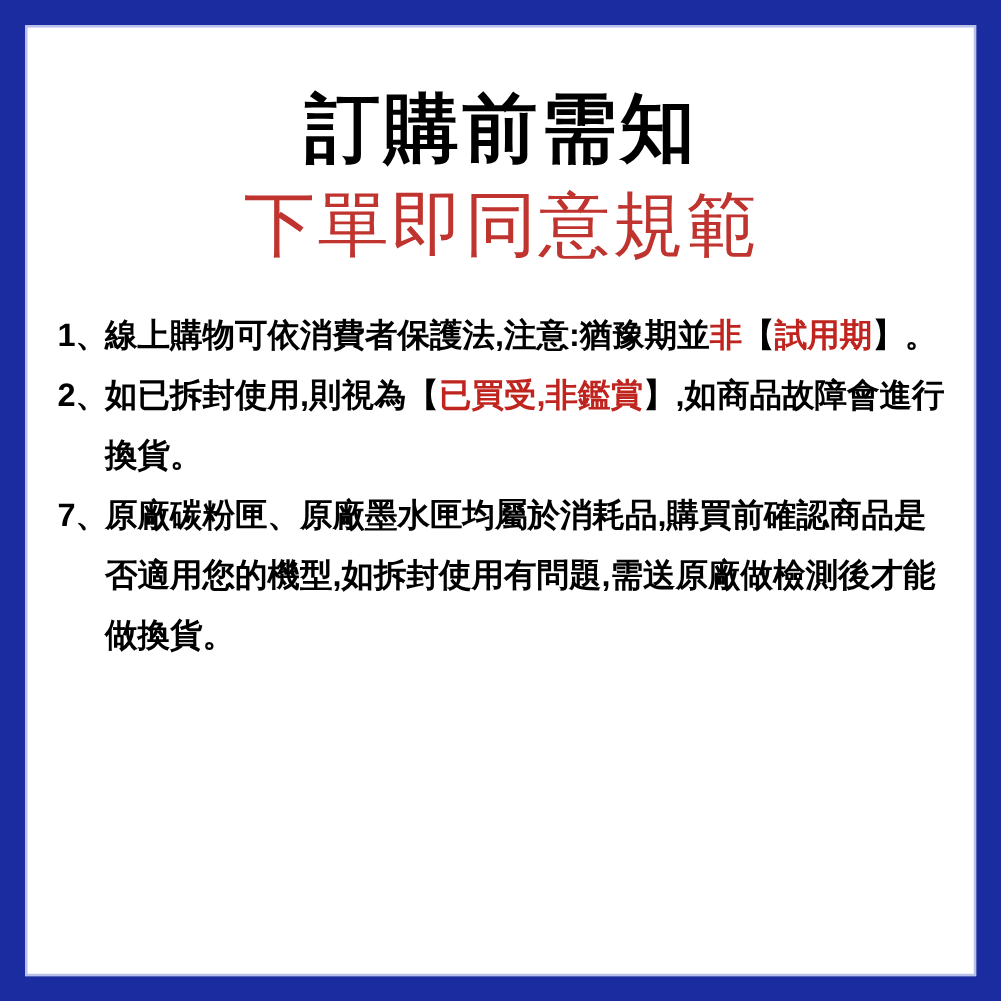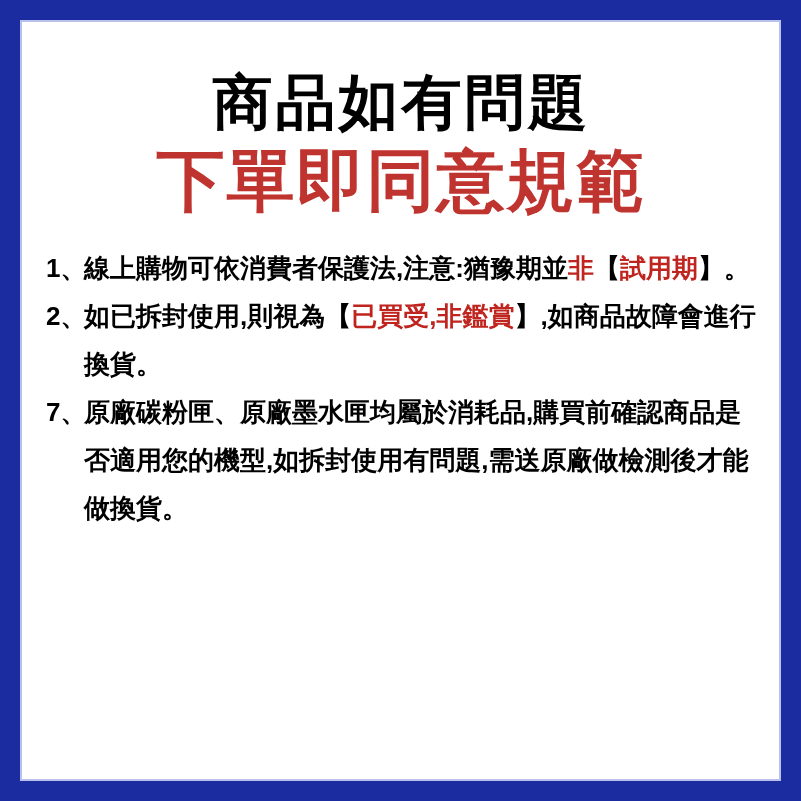--- a/index.html
+++ b/index.html
@@ -28,23 +28,23 @@
     text-align: center;
     font-size: 60px;
     line-height: 66px;
     font-weight: 900;
     color: #000000;
     letter-spacing: 3px;
   }
   .page-subtitle {
     margin: 15px 0 0 0;
     text-align: center;
-    font-size: 68px;
+    font-size: 57px;
     line-height: 58px;
-    font-weight: 700;
+    font-weight: 400;
     color: #C0342F;
     letter-spacing: 2px;
   }
   .notices {
     margin-top: 35px;
     font-size: 26px;
     line-height: 48px;
     font-weight: 700;
     color: #000000;
   }
@@ -59,21 +59,21 @@
   }
   .seg { color: #000000; }
   .seg.red { color: #BF241E; }
 </style>
 </head>
 <body>
 
 <div class="frame">
   <div class="content">
 
-    <h1 class="page-title">商品如有問題</h1>
+    <h1 class="page-title">訂購前需知</h1>
     <h2 class="page-subtitle">下單即同意規範</h2>
 
     <div class="notices">
 
       <div class="notice"><span class="num">1、</span><span class="seg">線上購物可依消費者保護法,注意:猶豫期並</span><span class="seg red">非</span><span class="seg">【</span><span class="seg red">試用期</span><span class="seg">】。</span></div>
 
       <div class="notice"><span class="num">2、</span><span class="seg">如已拆封使用,則視為【</span><span class="seg red">已買受,非鑑賞</span><span class="seg">】,如商品故障會進行換貨。</span></div>
 
 
 

